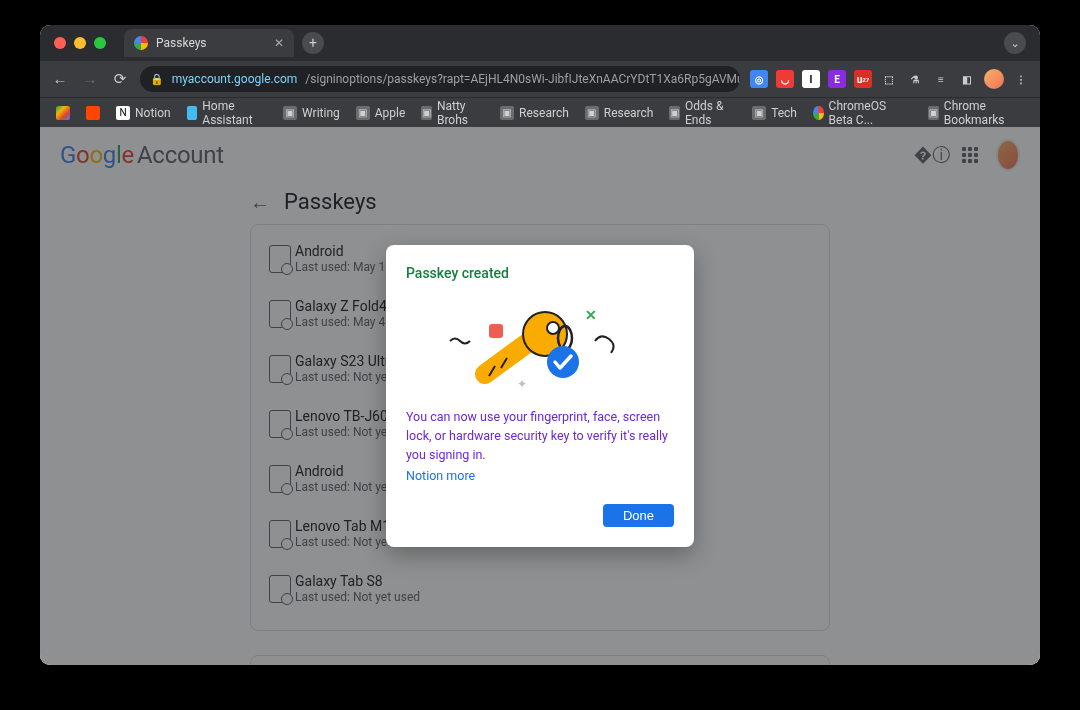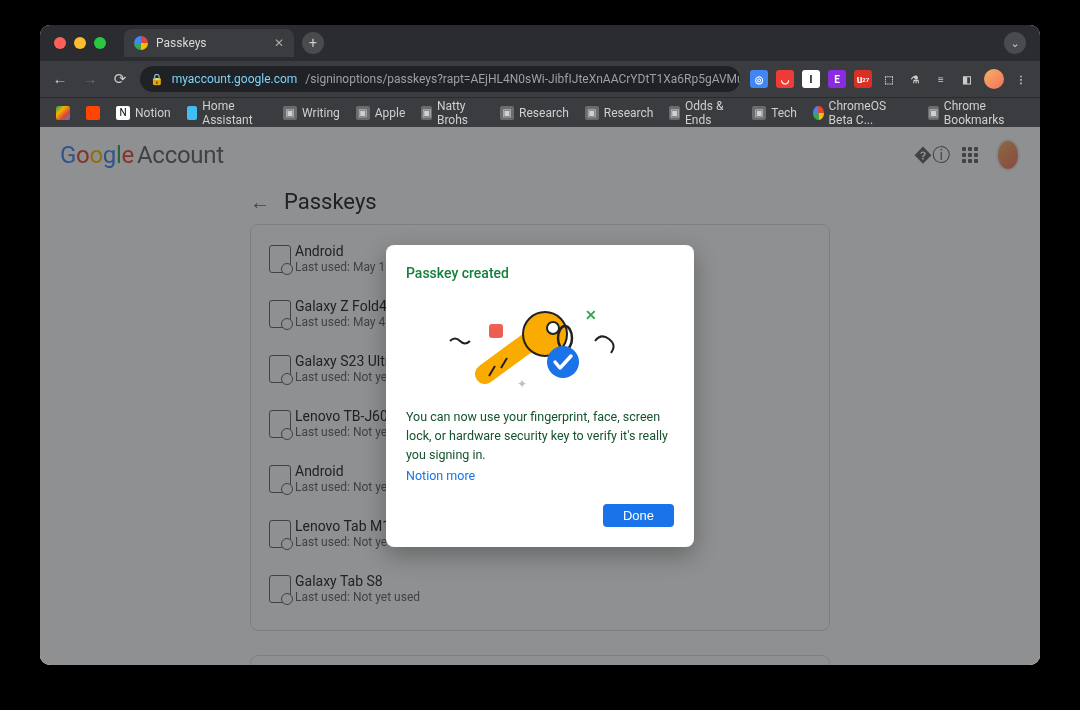--- a/index.html
+++ b/index.html
@@ -159,21 +159,21 @@
   }
   .modal {
     width:308px;
     background:#fff;
     border-radius:8px;
     padding:20px;
     box-shadow:0 8px 24px rgba(0,0,0,.3);
   }
   .modal h4{font-size:14px;font-weight:500;color:#15803d;margin-bottom:12px;}
   .illus{height:105px;display:flex;align-items:center;justify-content:center;position:relative;}
-  .modal p{font-size:12.5px;color:#14532d;line-height:1.5;margin-top:10px;}
+  .modal p{font-size:12.5px;color:#6d28d9;line-height:1.5;margin-top:10px;}
   .modal a{color:#1a73e8;text-decoration:none;font-size:12.5px;}
   .modal .actions{display:flex;justify-content:flex-end;margin-top:20px;}
   .donebtn{background:#1a73e8;color:#fff;border:none;border-radius:4px;padding:4px 20px;font-size:13px;font-weight:500;cursor:pointer;}
 </style>
 </head>
 <body>
 
 <div class="window">
 
   <div class="titlebar">

